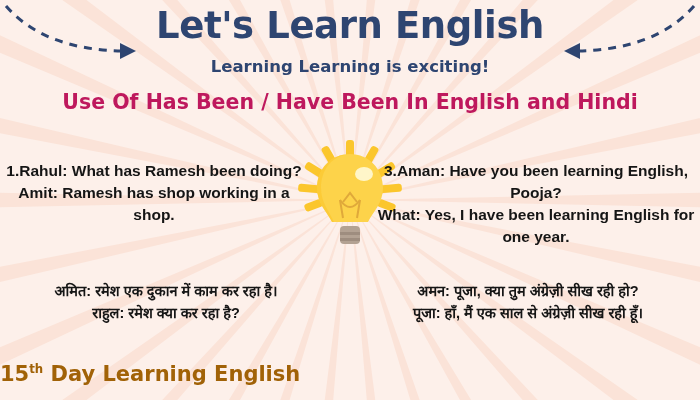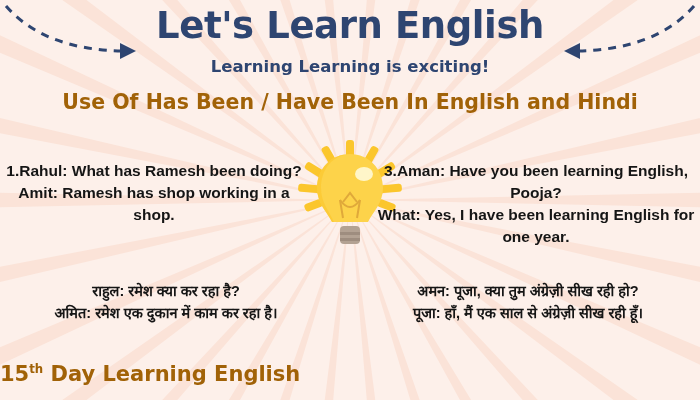--- a/index.html
+++ b/index.html
@@ -60,21 +60,21 @@
     color:#2e4571;
     font-family:"DejaVu Sans", sans-serif;
   }
 
   #red-heading {
     position:absolute;
     top:90px; left:0; width:700px;
     text-align:center;
     font-size:20.5px;
     font-weight:bold;
-    color:#a16207;
+    color:#be185d;
     font-family:"DejaVu Sans", sans-serif;
   }
 
   .eng-block {
     position:absolute;
     top:160px;
     text-align:center;
     font-size:15.5px;
     font-weight:bold;
     line-height:1.42;
@@ -185,22 +185,22 @@
       <span class="line">1.Rahul: What has Ramesh been doing?</span>
       <span class="line">Amit: Ramesh has shop working in a shop.</span>
     </div>
 
     <div class="eng-block right">
       <span class="line">3.Aman: Have you been learning English, Pooja?</span>
       <span class="line">What: Yes, I have been learning English for one year.</span>
     </div>
 
     <div class="hin-block left">
+      <span class="line">अमित: रमेश एक दुकान में काम कर रहा है।</span>
       <span class="line">राहुल: रमेश क्या कर रहा है?</span>
-      <span class="line">अमित: रमेश एक दुकान में काम कर रहा है।</span>
     </div>
 
     <div class="hin-block right">
       <span class="line">अमन: पूजा, क्या तुम अंग्रेज़ी सीख रही हो?</span>
       <span class="line">पूजा: हाँ, मैं एक साल से अंग्रेज़ी सीख रही हूँ।</span>
     </div>
 
     <div id="footer">
       <span>15</span><sup>th</sup><span> Day Learning English</span>
     </div>

